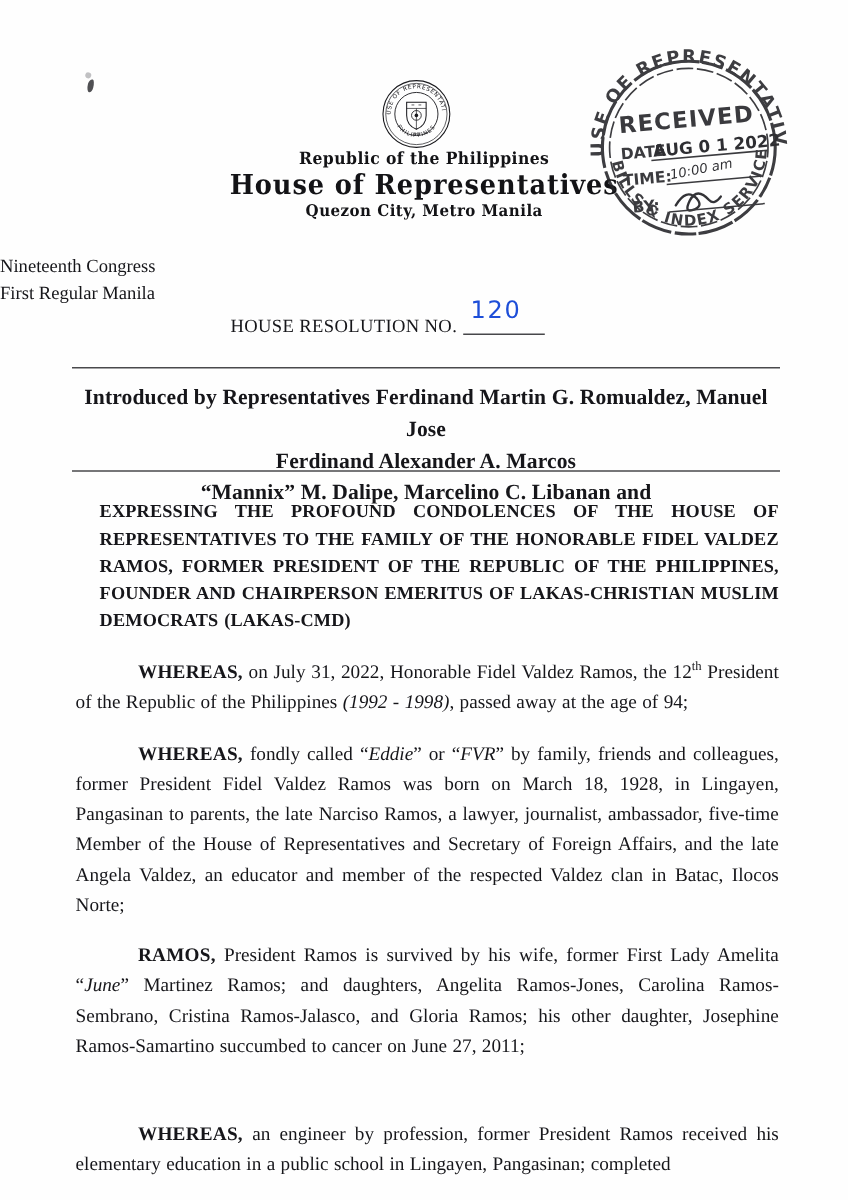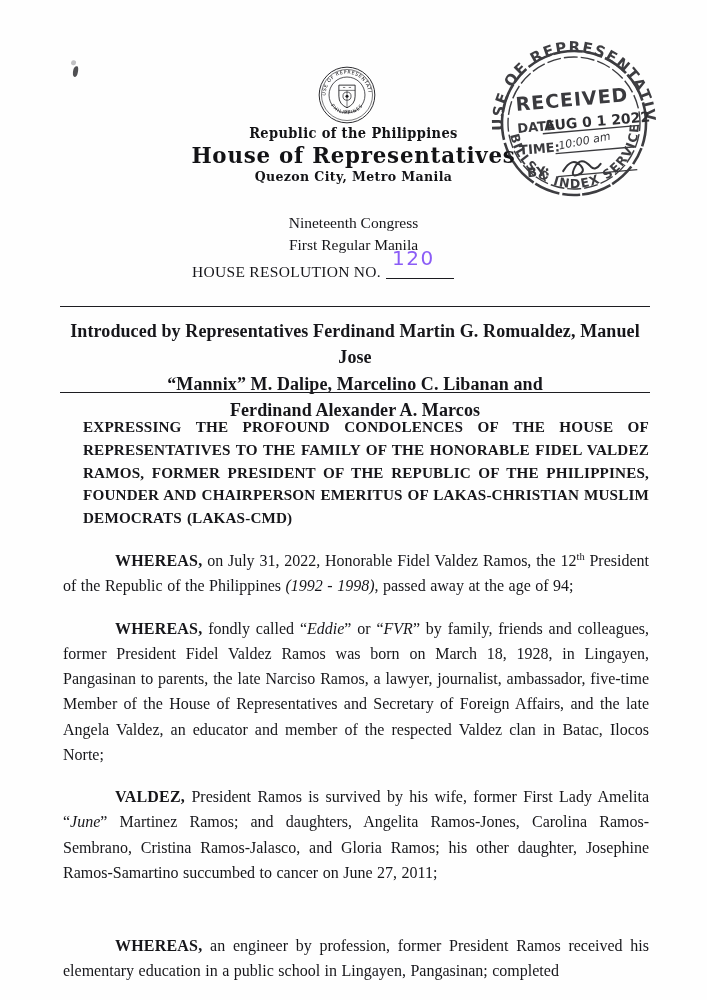--- a/index.html
+++ b/index.html
@@ -72,21 +72,20 @@
   .bl-1 { font-size: 14px; margin-bottom: 2px; }
   .bl-2 { font-size: 23px; margin-bottom: 1px; letter-spacing: .8px; }
   .bl-3 { font-size: 13.5px; }
 
   
   .congress-block {
     position: absolute;
     left: 0;
     top: 212px;
     width: 707px;
-    text-align: center;
     font-size: 15.5px;
     line-height: 1.42;
   }
 
   
   .resno-row {
     position: absolute;
     left: 0;
     top: 262px;
     width: 646px;
@@ -105,21 +104,21 @@
     margin-left: 5px;
   }
   .resno-value {
     position: absolute;
     left: 6px;
     top: -16px;
     font-family: "DejaVu Sans", "Liberation Sans", sans-serif;
     font-size: 20px;
     font-weight: 400;
     letter-spacing: 1.5px;
-    color: #8b5cf6;
+    color: #1d4ed8;
   }
 
   
   .stamp {
     position: absolute;
     left: 487px;
     top: 36px;
     width: 174px;
     height: 174px;
     transform: rotate(-5deg);
@@ -274,30 +273,30 @@
   </div>
 
   <div class="resno-row">
     <span class="resno-label">HOUSE RESOLUTION NO.</span><span class="resno-blank"><span class="resno-value">120</span></span>
   </div>
 
   <div class="rule rule-top"></div>
 
   <div class="authors">
     <div>Introduced by Representatives Ferdinand Martin G. Romualdez, Manuel Jose</div>
+    <div>Ferdinand Alexander A. Marcos</div>
     <div>“Mannix” M. Dalipe, Marcelino C. Libanan and</div>
-    <div>Ferdinand Alexander A. Marcos</div>
   </div>
 
   <div class="rule rule-bottom"></div>
 
   <div class="title-block">
     <div class="title-body">EXPRESSING THE PROFOUND CONDOLENCES OF THE HOUSE OF REPRESENTATIVES TO THE FAMILY OF THE HONORABLE FIDEL VALDEZ RAMOS, FORMER PRESIDENT OF THE REPUBLIC OF THE PHILIPPINES, FOUNDER AND CHAIRPERSON EMERITUS OF LAKAS-CHRISTIAN MUSLIM DEMOCRATS (LAKAS-CMD)</div>
   </div>
 
   <div class="body-block" id="body-block">
       <p class="para"><span class="lead">WHEREAS,</span><span> on July 31, 2022, Honorable Fidel Valdez Ramos, the 12</span><sup>th</sup><span> President of the Republic of the Philippines </span><span class="it">(1992 - 1998)</span><span>, passed away at the age of 94;</span></p>
       <p class="para"><span class="lead">WHEREAS,</span><span> fondly called “</span><span class="it">Eddie</span><span>” or “</span><span class="it">FVR</span><span>” by family, friends and colleagues, former President Fidel Valdez Ramos was born on March 18, 1928, in Lingayen, Pangasinan to parents, the late Narciso Ramos, a lawyer, journalist, ambassador, five-time Member of the House of Representatives and Secretary of Foreign Affairs, and the late Angela Valdez, an educator and member of the respected Valdez clan in Batac, Ilocos Norte;</span></p>
-      <p class="para"><span class="lead">VALDEZ,</span><span> President Ramos is survived by his wife, former First Lady Amelita “</span><span class="it">June</span><span>” Martinez Ramos; and daughters, Angelita Ramos-Jones, Carolina Ramos-Sembrano, Cristina Ramos-Jalasco, and Gloria Ramos; his other daughter, Josephine Ramos-Samartino succumbed to cancer on June 27, 2011;</span></p>
+      <p class="para"><span class="lead">RAMOS,</span><span> President Ramos is survived by his wife, former First Lady Amelita “</span><span class="it">June</span><span>” Martinez Ramos; and daughters, Angelita Ramos-Jones, Carolina Ramos-Sembrano, Cristina Ramos-Jalasco, and Gloria Ramos; his other daughter, Josephine Ramos-Samartino succumbed to cancer on June 27, 2011;</span></p>
       <p class="para"><span class="lead">WHEREAS,</span><span> an engineer by profession, former President Ramos received his elementary education in a public school in Lingayen, Pangasinan; completed</span></p>
     </div>
 
 </div>
 
 </body></html>

